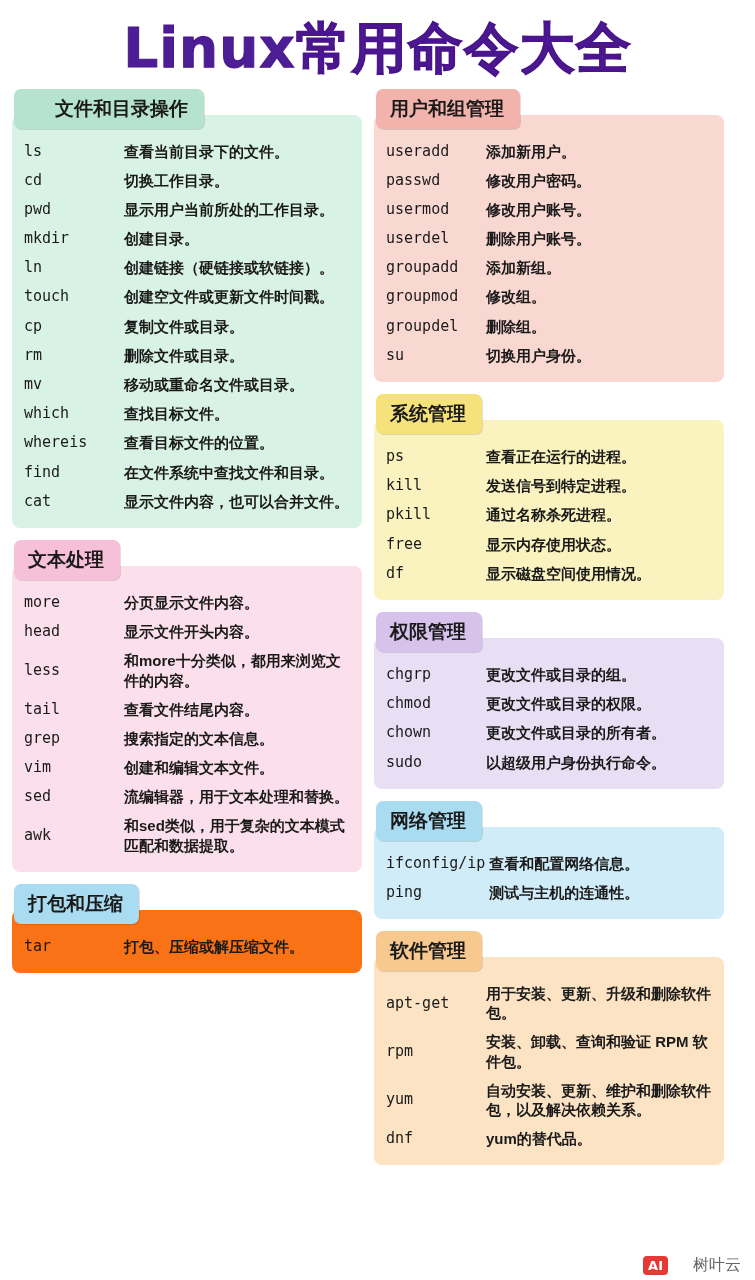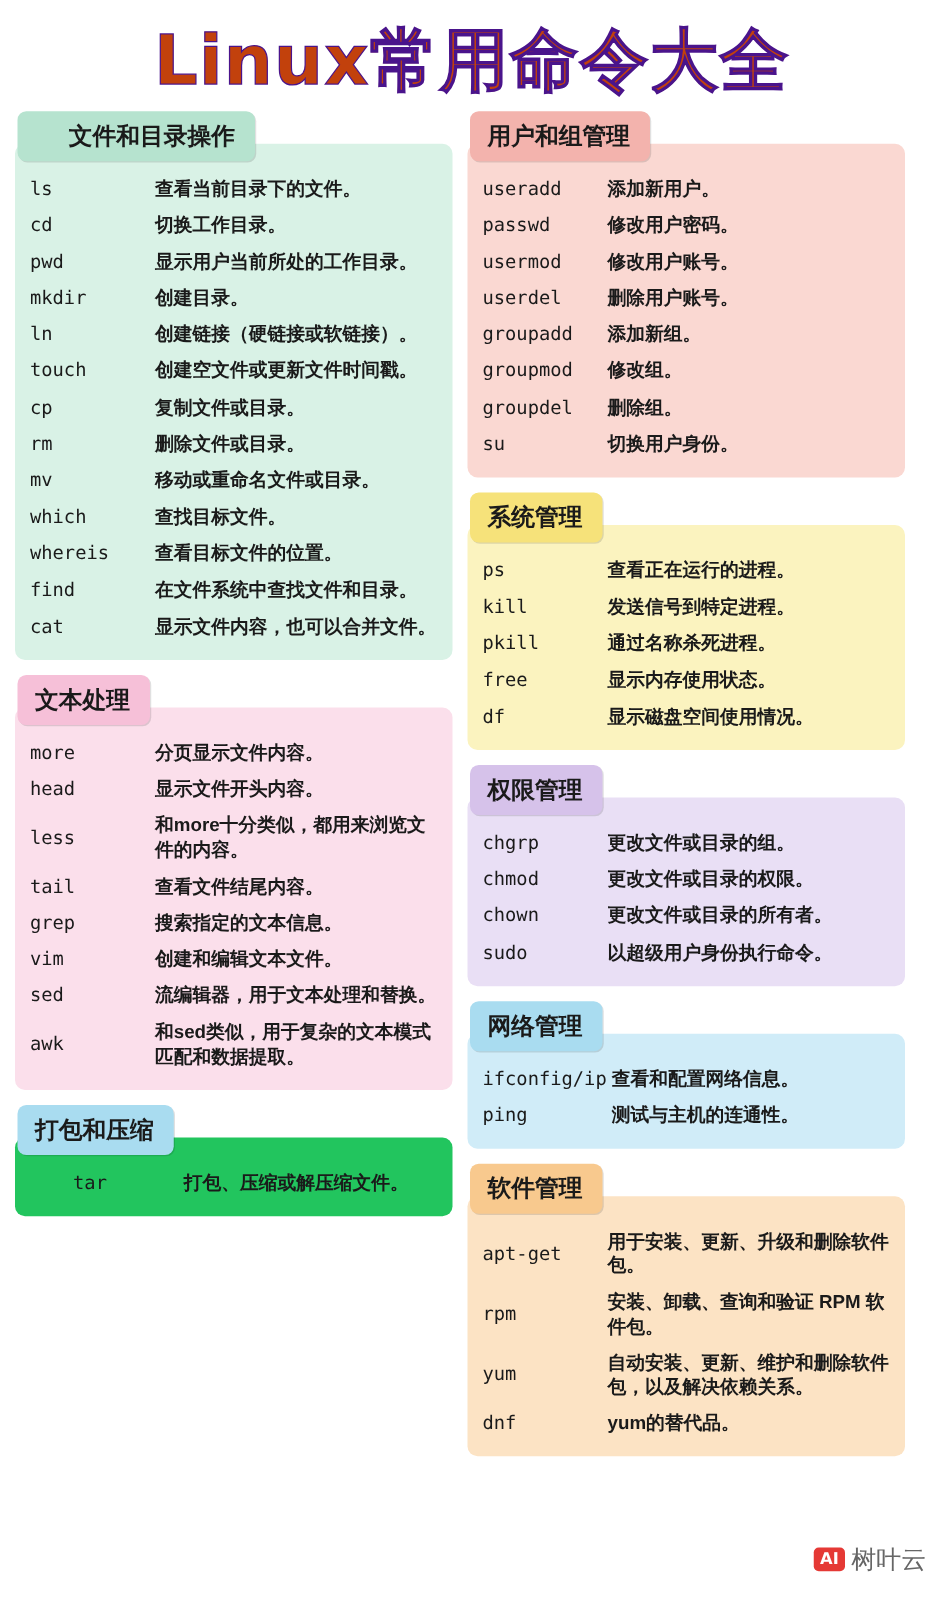--- a/index.html
+++ b/index.html
@@ -21,21 +21,21 @@
     box-sizing: border-box;
     padding: 0 12px;
     background: #ffffff;
   }
   .title {
     text-align: center;
     font-family: "DejaVu Sans", sans-serif;
     font-weight: bold;
     font-size: 55px;
     letter-spacing: 1px;
-    color: #c2410c;
+    color: #4c1d95;
     -webkit-text-stroke: 1px #4a148c;
     padding-top: 18px;
     padding-bottom: 10px;
     line-height: 1.1;
     white-space: nowrap;
   }
   .columns {
     display: flex;
     gap: 12px;
     align-items: flex-start;
@@ -87,53 +87,54 @@
   td.desc {
     font-weight: bold;
     font-size: 14.5px;
   }
   
   .t-green  .card-header { background: #b6e3cf; padding-left: 41px; }
   .t-green  .card-body   { background: #d9f2e6; }
   .t-pink   .card-header { background: #f6c0d8; }
   .t-pink   .card-body   { background: #fbdfeb; }
   .t-blue   .card-header { background: #a9dcf0; }
-  .t-blue   .card-body   { background: #22c55e; text-align: center; }
+  .t-blue   .card-body   { background: #f97316; }
   .t-red    .card-header { background: #f3b3ad; }
   .t-red    .card-body   { background: #fad8d2; }
   .t-yellow .card-header { background: #f6e27a; }
   .t-yellow .card-body   { background: #fbf3bf; }
   .t-purple .card-header { background: #d6c2ea; }
   .t-purple .card-body   { background: #e9dff5; }
   .t-cyan   .card-header { background: #a9dcf0; }
   .t-cyan   .card-body   { background: #d0ecf8; }
   .t-orange .card-header { background: #f8c98e; text-align: right; }
   .t-orange .card-body   { background: #fce3c4; }
   .watermark {
     position: absolute;
     right: 14px;
-    bottom: 19px;
+    bottom: 4px;
     display: flex;
     align-items: center;
     gap: 5px;
     z-index: 10;
     padding-left: 24px;
   }
   .wm-badge {
     background: #e53935;
     color: #fff;
     font-size: 13px;
     font-weight: bold;
     padding: 2px 5px;
     border-radius: 4px;
     font-family: "DejaVu Sans", sans-serif;
   }
   .wm-text {
-    font-size: 20px;
+    font-size: 16px;
     color: #666;
+    margin-left: 20px;
   }
 </style>
 </head>
 <body>
 
 <div class="page">
 
   <div class="title">Linux常用命令大全</div>
 
   <div class="columns">

